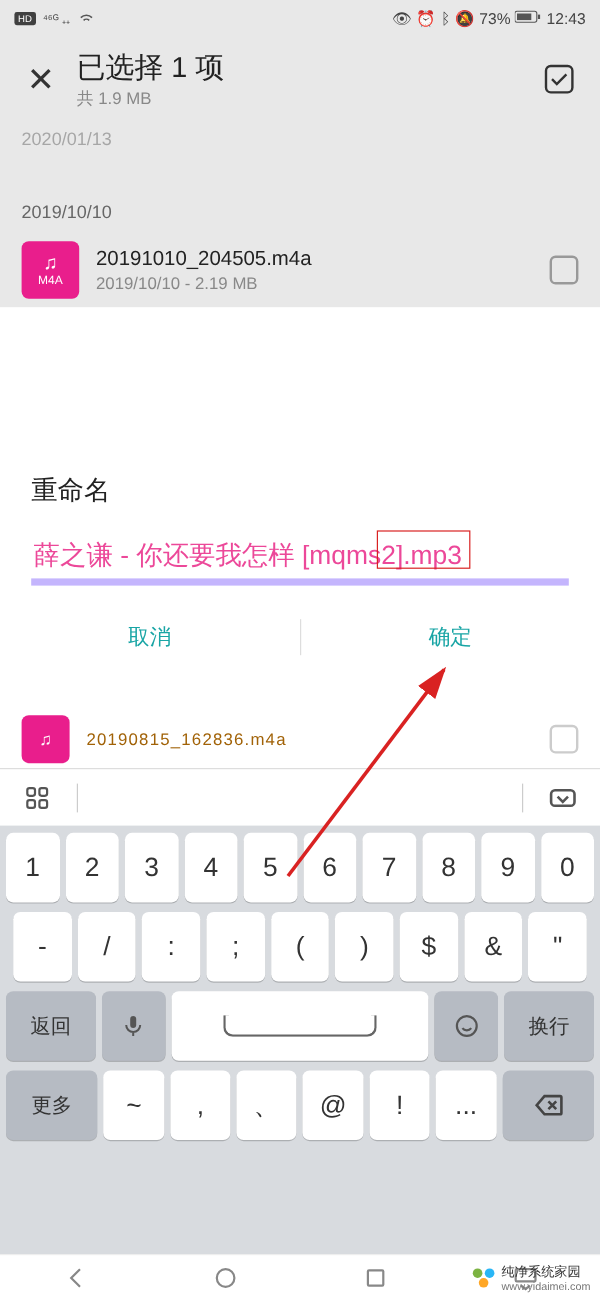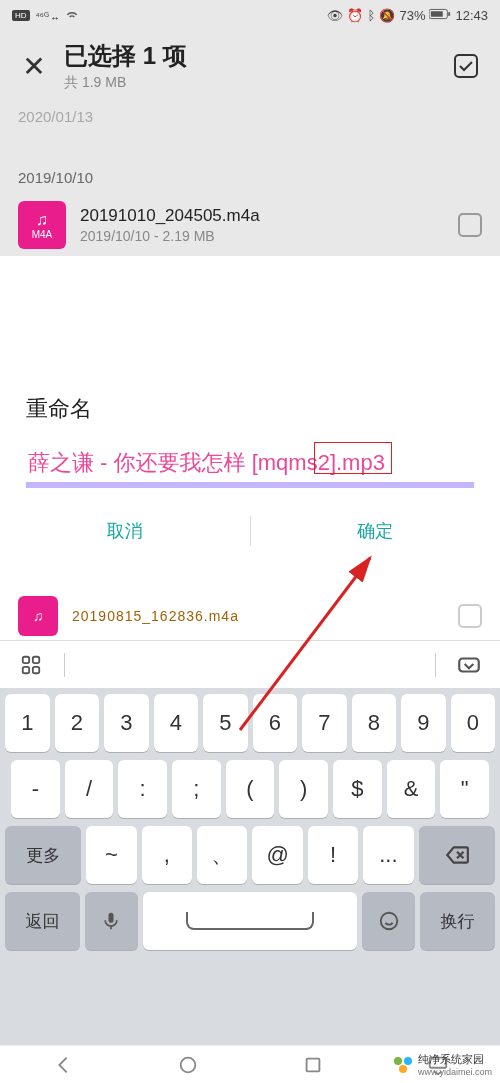--- a/index.html
+++ b/index.html
@@ -4,21 +4,21 @@
 <style>
 *{margin:0;padding:0;box-sizing:border-box;font-family:-apple-system,"PingFang SC",sans-serif;-webkit-user-select:none}
 body{width:500px;height:1083px;background:#fff;position:relative;overflow:hidden}
 .status-bar{height:30px;background:#e8e8e8;display:flex;align-items:center;justify-content:space-between;padding:0 12px;font-size:13px;color:#444}
 .status-left,.status-right{display:flex;align-items:center;gap:6px}
 .status-right{gap:4px}
 .upper{background:#e8e8e8}
 .header{height:72px;display:flex;align-items:center;padding:0 18px}
 .close-x{font-size:28px;color:#333;font-weight:300;width:32px;text-align:center}
 .title-block{flex:1;margin-left:14px}
-.title{font-size:24px;color:#222;font-weight:700}
+.title{font-size:24px;color:#222;font-weight:400}
 .subtitle{font-size:14px;color:#888;margin-top:2px}
 .select-all{width:32px;height:32px;display:flex;align-items:center;justify-content:center}
 .select-all svg{width:28px;height:28px}
 .toolbar{height:46px;display:flex;align-items:center;justify-content:space-between;padding:0 18px}
 .toolbar-center{display:flex;align-items:center;color:#777;font-size:17px}
 .list{padding:0 18px}
 .date-header{font-size:15px;color:#666;padding:6px 0 8px}
 .file-row{display:flex;align-items:center;height:62px;gap:14px}
 .file-icon{width:48px;height:48px;background:#e91e8c;border-radius:6px;display:flex;flex-direction:column;align-items:center;justify-content:center;color:#fff;font-size:10px}
 .file-info{flex:1}
@@ -192,54 +192,54 @@
       <div class="key">/</div>
       <div class="key">:</div>
       <div class="key">;</div>
       <div class="key">(</div>
       <div class="key">)</div>
       <div class="key">$</div>
       <div class="key">&amp;</div>
       <div class="key">"</div>
     </div>
   <div class="kb-row">
+    <div class="key gray wide" style="font-size:17px">返回</div>
+    <div class="key gray">
+      <svg width="20" height="20" viewBox="0 0 24 24" fill="#555">
+          <path d="M12 14a3 3 0 003-3V5a3 3 0 00-6 0v6a3 3 0 003 3z"></path>
+          <path d="M19 11a7 7 0 01-14 0M12 18v4" stroke="#555" stroke-width="2" fill="none"></path>
+        </svg>
+    </div>
+    <div class="key space">
+        <div class="space-inner"></div>
+      </div>
+    <div class="key gray">
+      <svg width="22" height="22" viewBox="0 0 24 24" fill="none" stroke="#555" stroke-width="2">
+          <circle cx="12" cy="12" r="9"></circle>
+          <path d="M8 14s1.5 2 4 2 4-2 4-2M9 9h0M15 9h0"></path>
+        </svg>
+    </div>
+    <div class="key gray wide" style="font-size:17px">换行</div>
+  </div>
+  <div class="kb-row">
     <div class="key gray wide" style="font-size:17px">更多</div>
     <div id="kbr3" style="display:flex;gap:5px;flex:6">
         <div class="key">~</div>
         <div class="key">,</div>
         <div class="key">、</div>
         <div class="key">@</div>
         <div class="key">!</div>
         <div class="key">...</div>
       </div>
     <div class="key gray wide">
       <svg width="26" height="26" viewBox="0 0 24 24" fill="none" stroke="#444" stroke-width="2">
           <path d="M21 5H9l-6 7 6 7h12a1 1 0 001-1V6a1 1 0 00-1-1z"></path>
           <path d="M12 9l6 6M18 9l-6 6"></path>
         </svg>
     </div>
-  </div>
-  <div class="kb-row">
-    <div class="key gray wide" style="font-size:17px">返回</div>
-    <div class="key gray">
-      <svg width="20" height="20" viewBox="0 0 24 24" fill="#555">
-          <path d="M12 14a3 3 0 003-3V5a3 3 0 00-6 0v6a3 3 0 003 3z"></path>
-          <path d="M19 11a7 7 0 01-14 0M12 18v4" stroke="#555" stroke-width="2" fill="none"></path>
-        </svg>
-    </div>
-    <div class="key space">
-        <div class="space-inner"></div>
-      </div>
-    <div class="key gray">
-      <svg width="22" height="22" viewBox="0 0 24 24" fill="none" stroke="#555" stroke-width="2">
-          <circle cx="12" cy="12" r="9"></circle>
-          <path d="M8 14s1.5 2 4 2 4-2 4-2M9 9h0M15 9h0"></path>
-        </svg>
-    </div>
-    <div class="key gray wide" style="font-size:17px">换行</div>
   </div>
 </div>
 
 <div class="navbar">
   <div class="nav-icon"><svg viewBox="0 0 24 24" fill="none" stroke="#888" stroke-width="2">
         <path d="M16 4l-8 8 8 8"></path>
       </svg></div>
   <div class="nav-icon"><svg viewBox="0 0 24 24" fill="none" stroke="#888" stroke-width="2">
         <circle cx="12" cy="12" r="8"></circle>
       </svg></div>

